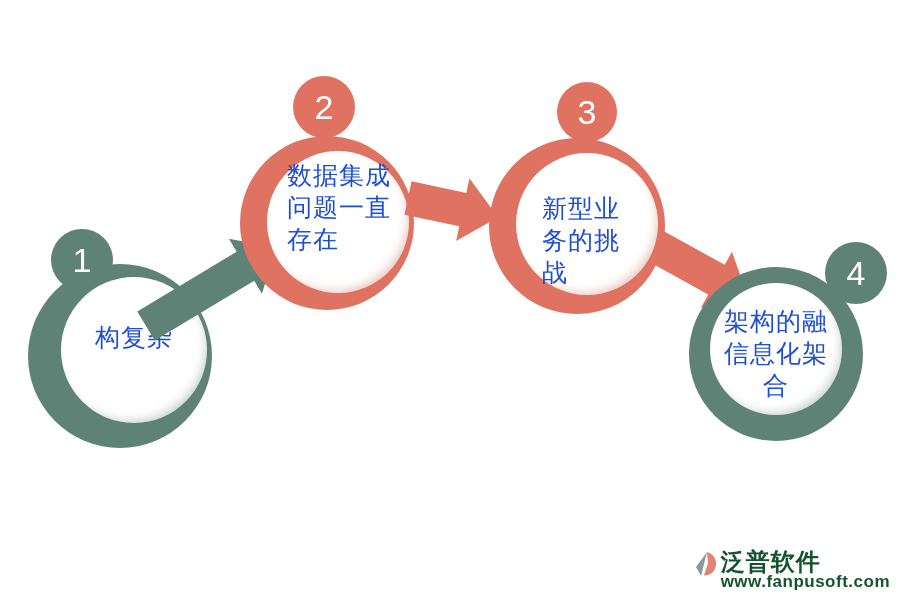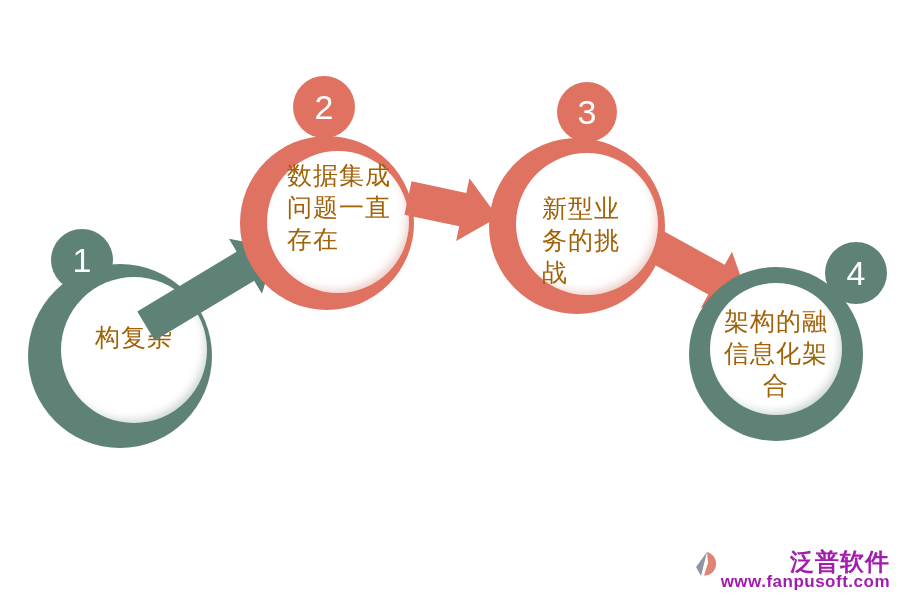--- a/index.html
+++ b/index.html
@@ -12,31 +12,31 @@
   .c-coral{background:#df7260;}
   .inner{position:absolute;border-radius:50%;background:#ffffff;}
   .inner.on-coral{box-shadow:inset -5px -6px 10px -4px rgba(190,85,65,0.32);}
   .inner.on-green{box-shadow:inset -5px -6px 10px -4px rgba(55,95,80,0.28);}
   .badge{
     position:absolute;border-radius:50%;display:flex;align-items:center;justify-content:center;
     color:#ffffff;font-family:"Liberation Sans","DejaVu Sans",sans-serif;
     font-size:34px;font-weight:400;line-height:1;
   }
   .label{
-    position:absolute;color:#a16207;font-size:25px;line-height:32px;
+    position:absolute;color:#1d4ed8;font-size:25px;line-height:32px;
     letter-spacing:1px;white-space:nowrap;
   }
   .label.center{text-align:center;}
   .label.left{text-align:left;}
   .arrow{position:absolute;overflow:visible;}
   .watermark{
     position:absolute;right:10px;bottom:11px;display:flex;align-items:flex-start;
     font-family:"Liberation Sans","DejaVu Sans",sans-serif;
   }
-  .wm-text{text-align:right;color:#a21caf;}
+  .wm-text{text-align:left;color:#14532d;}
   .wm-brand{font-size:24px;font-weight:bold;line-height:26px;letter-spacing:1px;}
   .wm-url{font-size:17px;font-weight:bold;line-height:14px;letter-spacing:0.5px;}
   .wm-logo{margin-right:3px;margin-top:2px;}
   
   .z10{z-index:10}.z20{z-index:20}.z30{z-index:30}.z35{z-index:35}
   .z50{z-index:50}.z70{z-index:70}.z100{z-index:100}
 </style>
 </head>
 <body>
 

